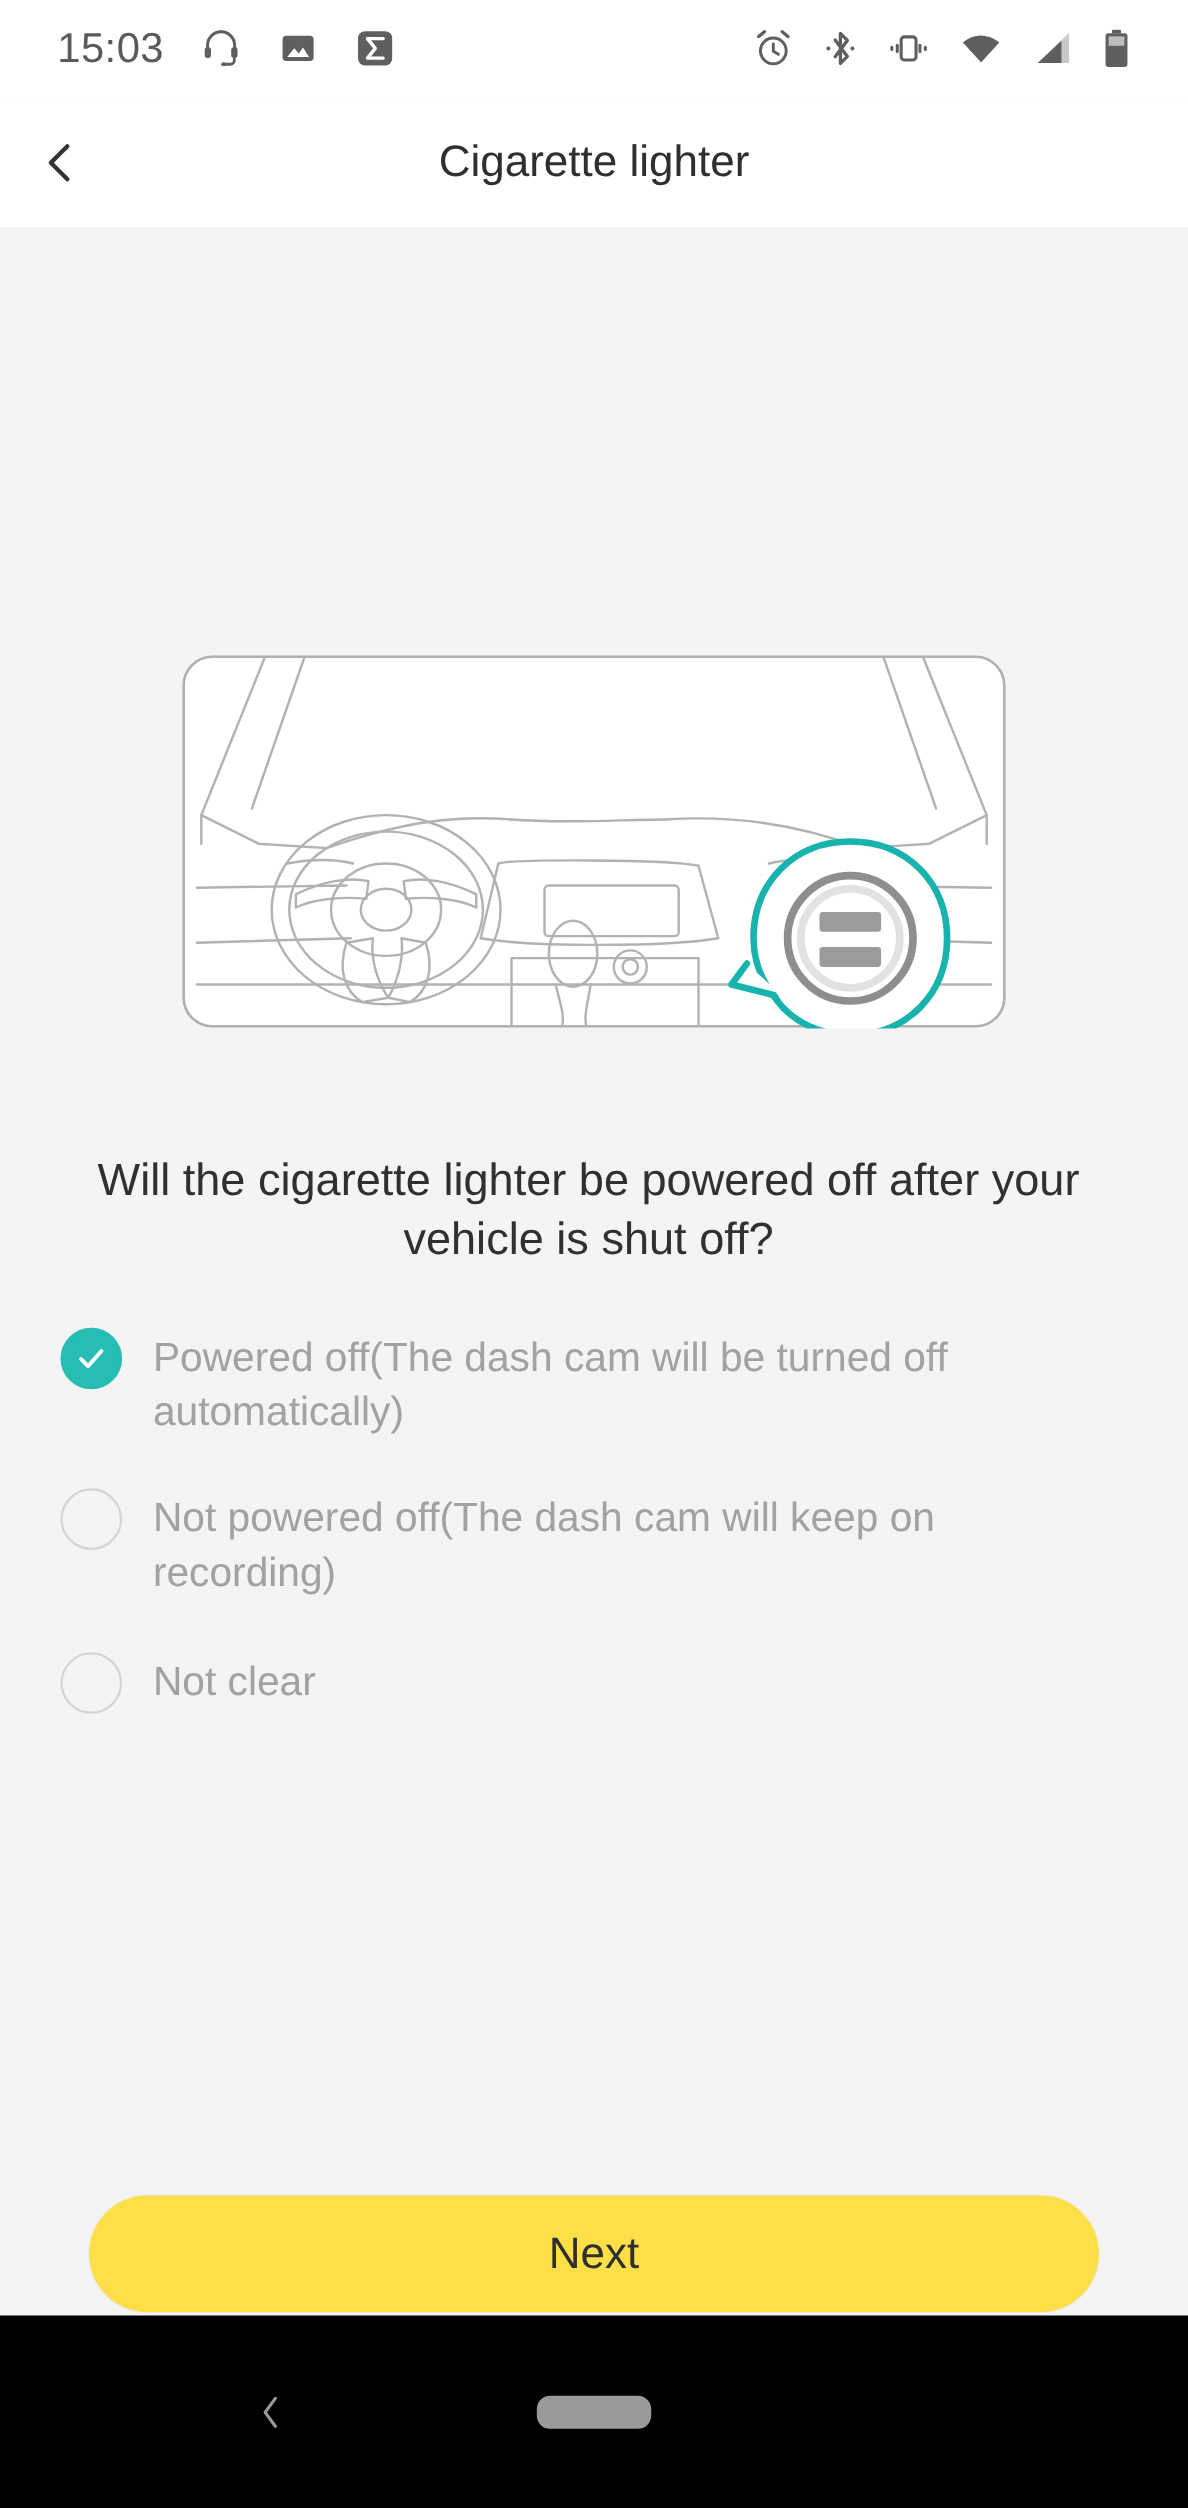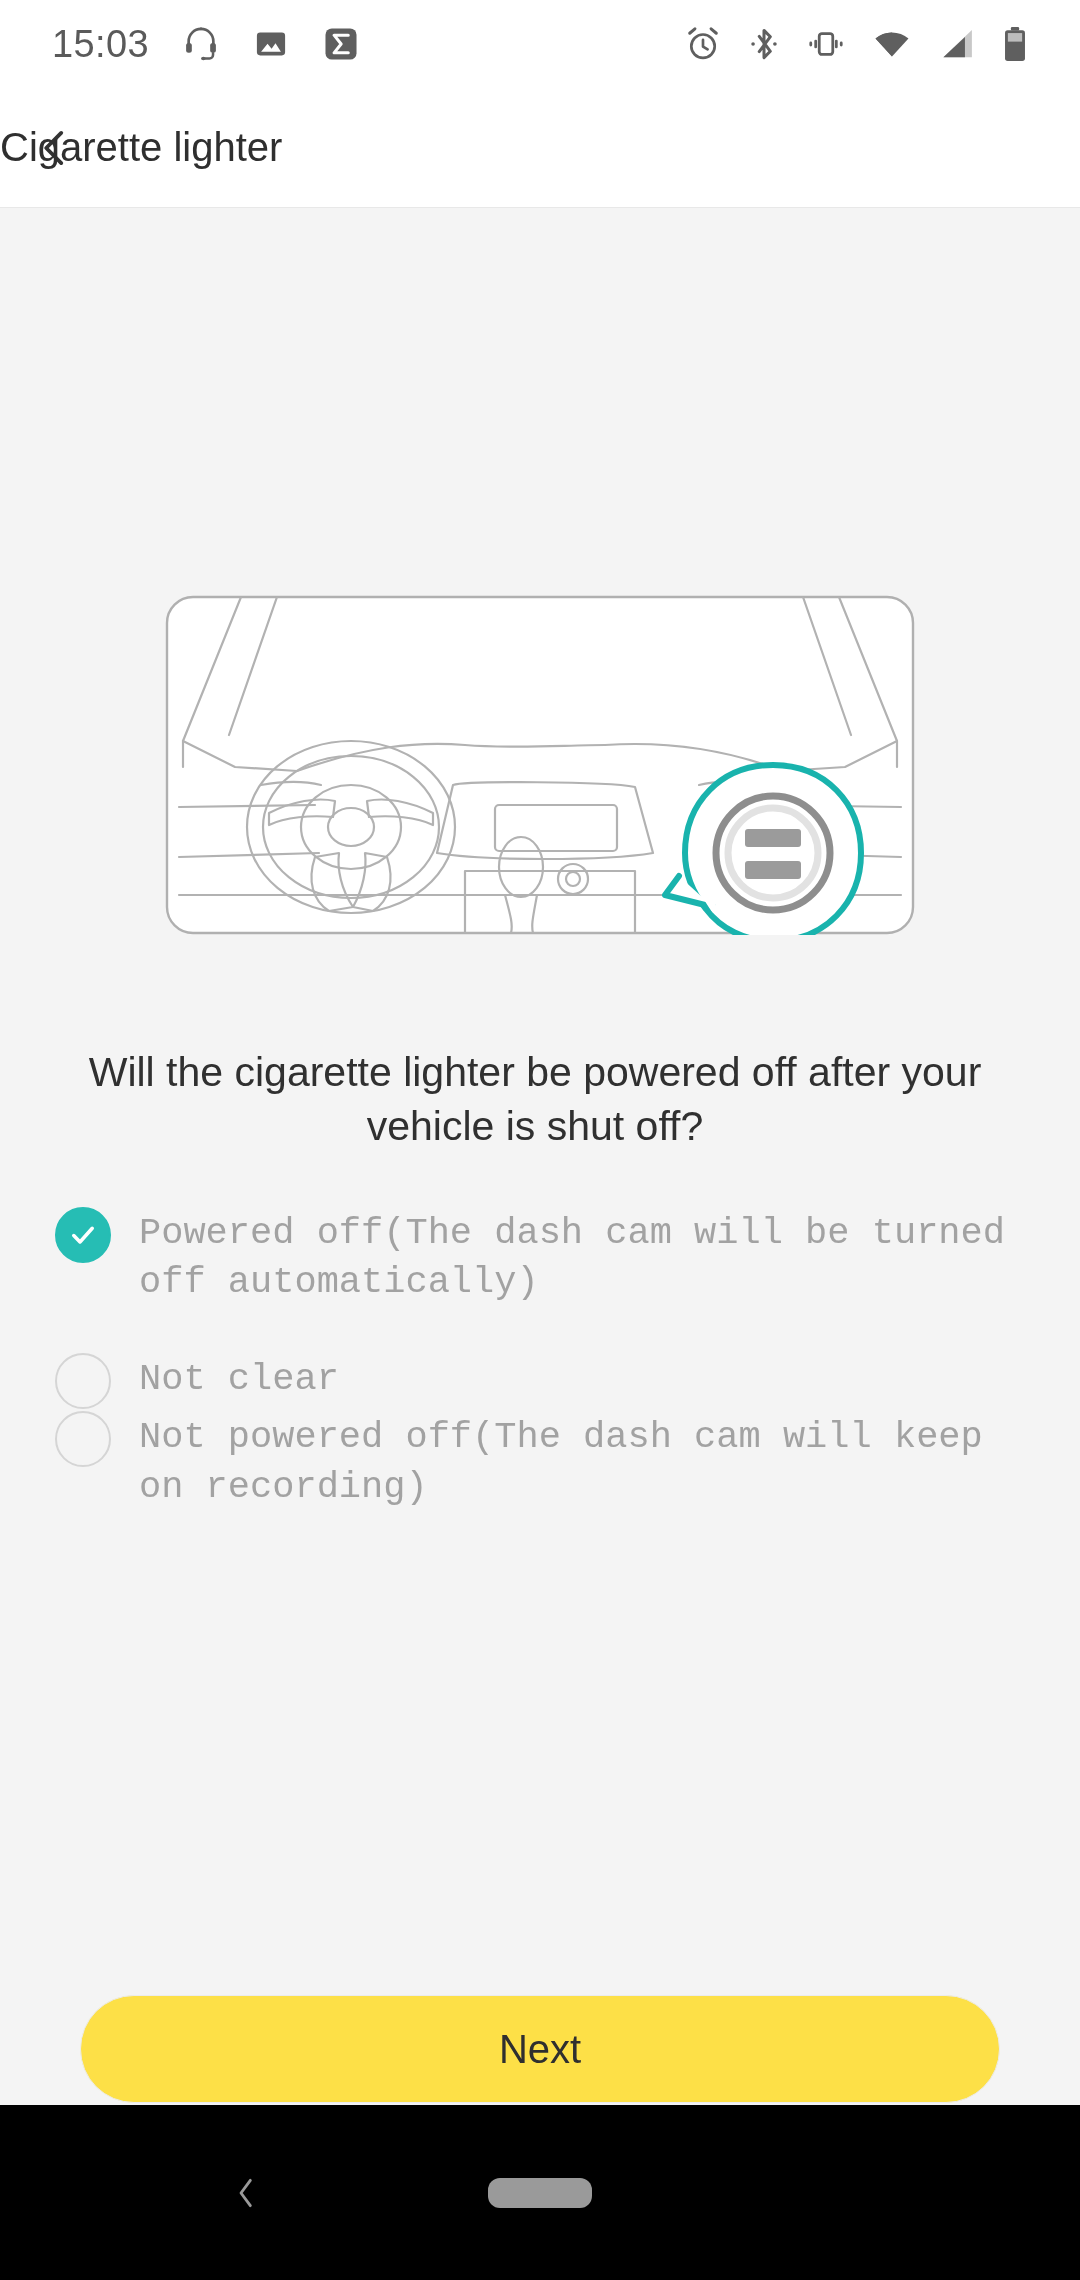--- a/index.html
+++ b/index.html
@@ -30,21 +30,21 @@
     background:#ffffff;
     border-bottom:1px solid #e8e8e8;
     display:flex; align-items:center;
   }
   .backbtn {
     width:110px; height:120px;
     display:flex; align-items:center; justify-content:center;
     cursor:pointer;
   }
   .appbar-title {
-    position:absolute; left:0; width:1080px; 
+    position:absolute; left:0; width:1080px; text-align:center;
     font-size:40px; color:#2f2f2f; pointer-events:none;
   }
 
   
   .illus-wrap {
     position:absolute; top:595px; left:0; width:1080px;
     display:flex; justify-content:center;
   }
   .illus { display:block; }
 
@@ -53,21 +53,20 @@
     position:absolute; top:1045px; left:55px; width:960px;
     font-size:41px; line-height:1.32; color:#303030;text-align:center;
   }
 
   
   .options { position:absolute; top:1205px; left:0; width:1080px; }
   .option {
     display:flex; align-items:flex-start;
     padding:0 55px; margin-bottom:44px;
     cursor:pointer;
-    font-family:Liberation Mono, monospace;
   }
   .option:last-child { margin-bottom:0; }
   .radio {
     flex:0 0 auto; width:56px; height:56px; border-radius:50%;
     margin-top:2px; margin-right:28px;
     display:flex; align-items:center; justify-content:center;
   }
   .radio.off { border:2px solid #d5d5d5; background:transparent; }
   .radio.on  { background:#26bdb4; border:2px solid #26bdb4; }
   .radio .tick { display:block; }
@@ -278,28 +277,28 @@
 
     <div class="option">
       <span class="radio on">
         <svg class="tick" width="30" height="30" viewBox="0 0 24 24">
           <path d="M4.6 12.4l5 5.2 9.8-11" fill="none" stroke="#ffffff" stroke-width="2.8" stroke-linecap="round" stroke-linejoin="round"></path>
         </svg>
       </span>
       <span class="opt-label">Powered off(The dash cam will be turned off automatically)</span>
     </div>
 
+    <div class="option opt-row2">
+      <span class="radio off"></span>
+      <span class="opt-label">Not powered off(The dash cam will keep on recording)</span>
+    </div>
+
     <div class="option opt-row3">
       <span class="radio off"></span>
       <span class="opt-label">Not clear</span>
-    </div>
-
-    <div class="option opt-row2">
-      <span class="radio off"></span>
-      <span class="opt-label">Not powered off(The dash cam will keep on recording)</span>
     </div>
   </div>
 
   <div class="nextbtn">Next</div>
 
   <div class="navbar">
     <div class="nav-back">
       <svg width="40" height="40" viewBox="0 0 24 24">
         <path d="M14.6 4.4L9 12l5.6 7.6" fill="none" stroke="#9a9a9a" stroke-width="1.7" stroke-linecap="round" stroke-linejoin="round"></path>
       </svg>

